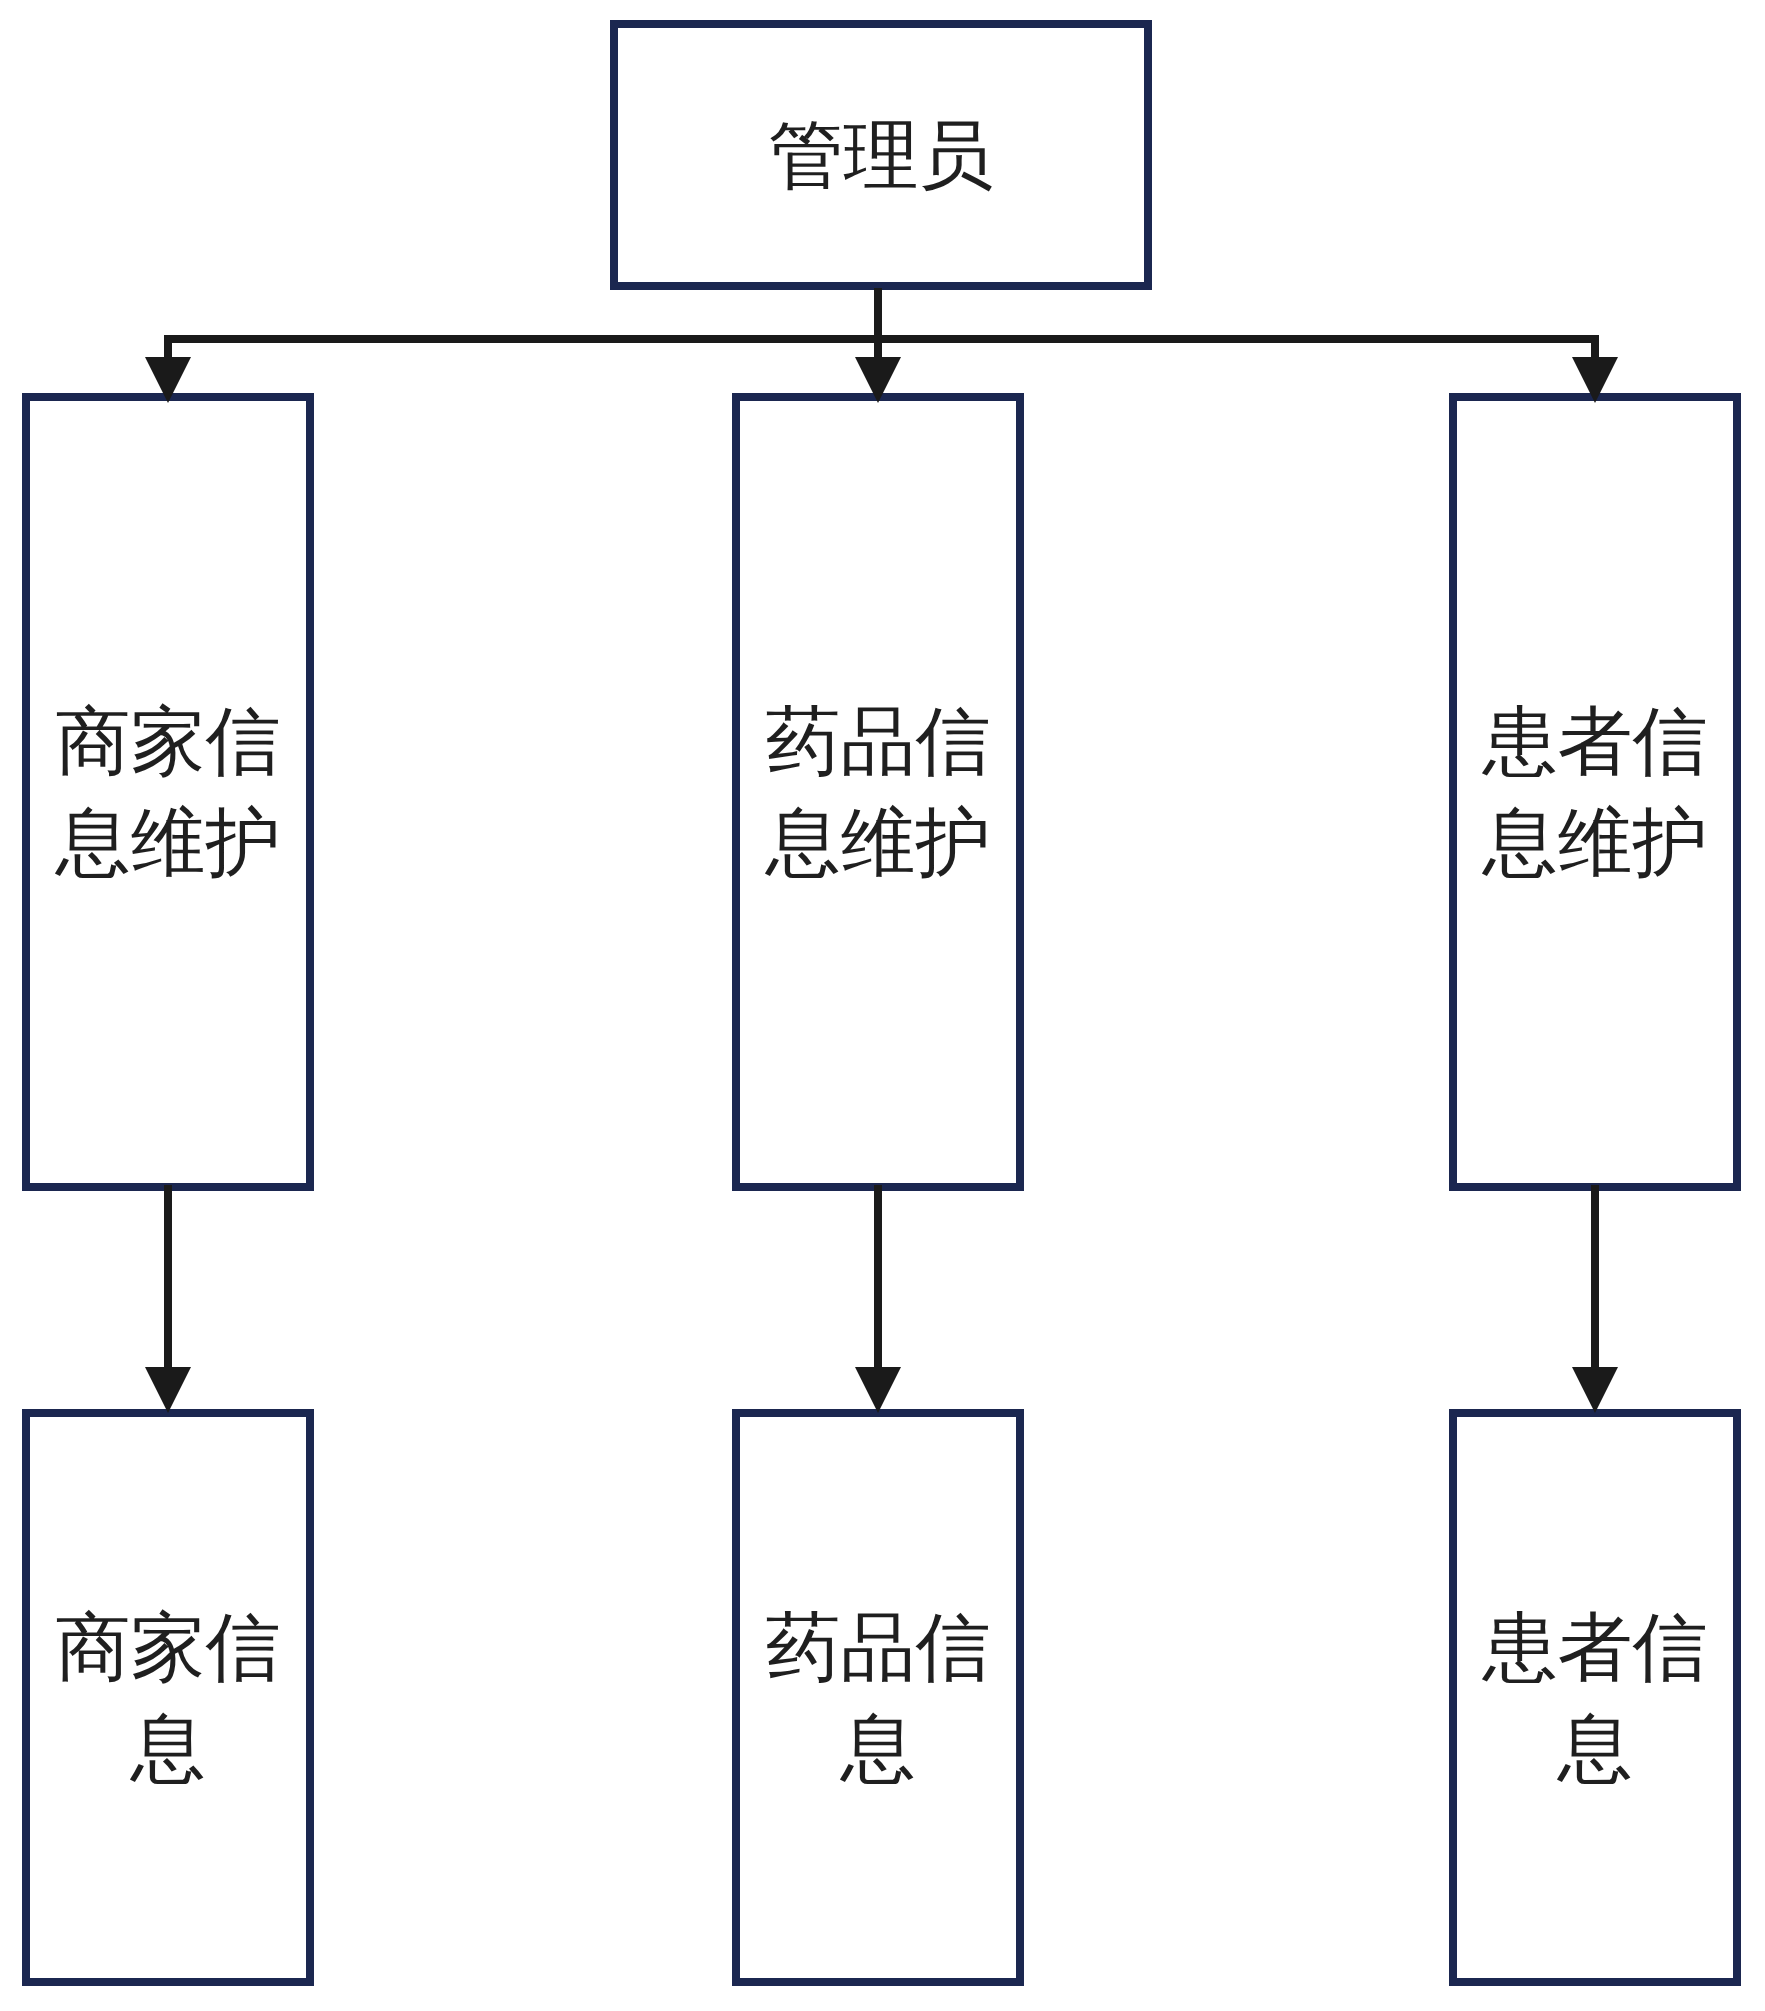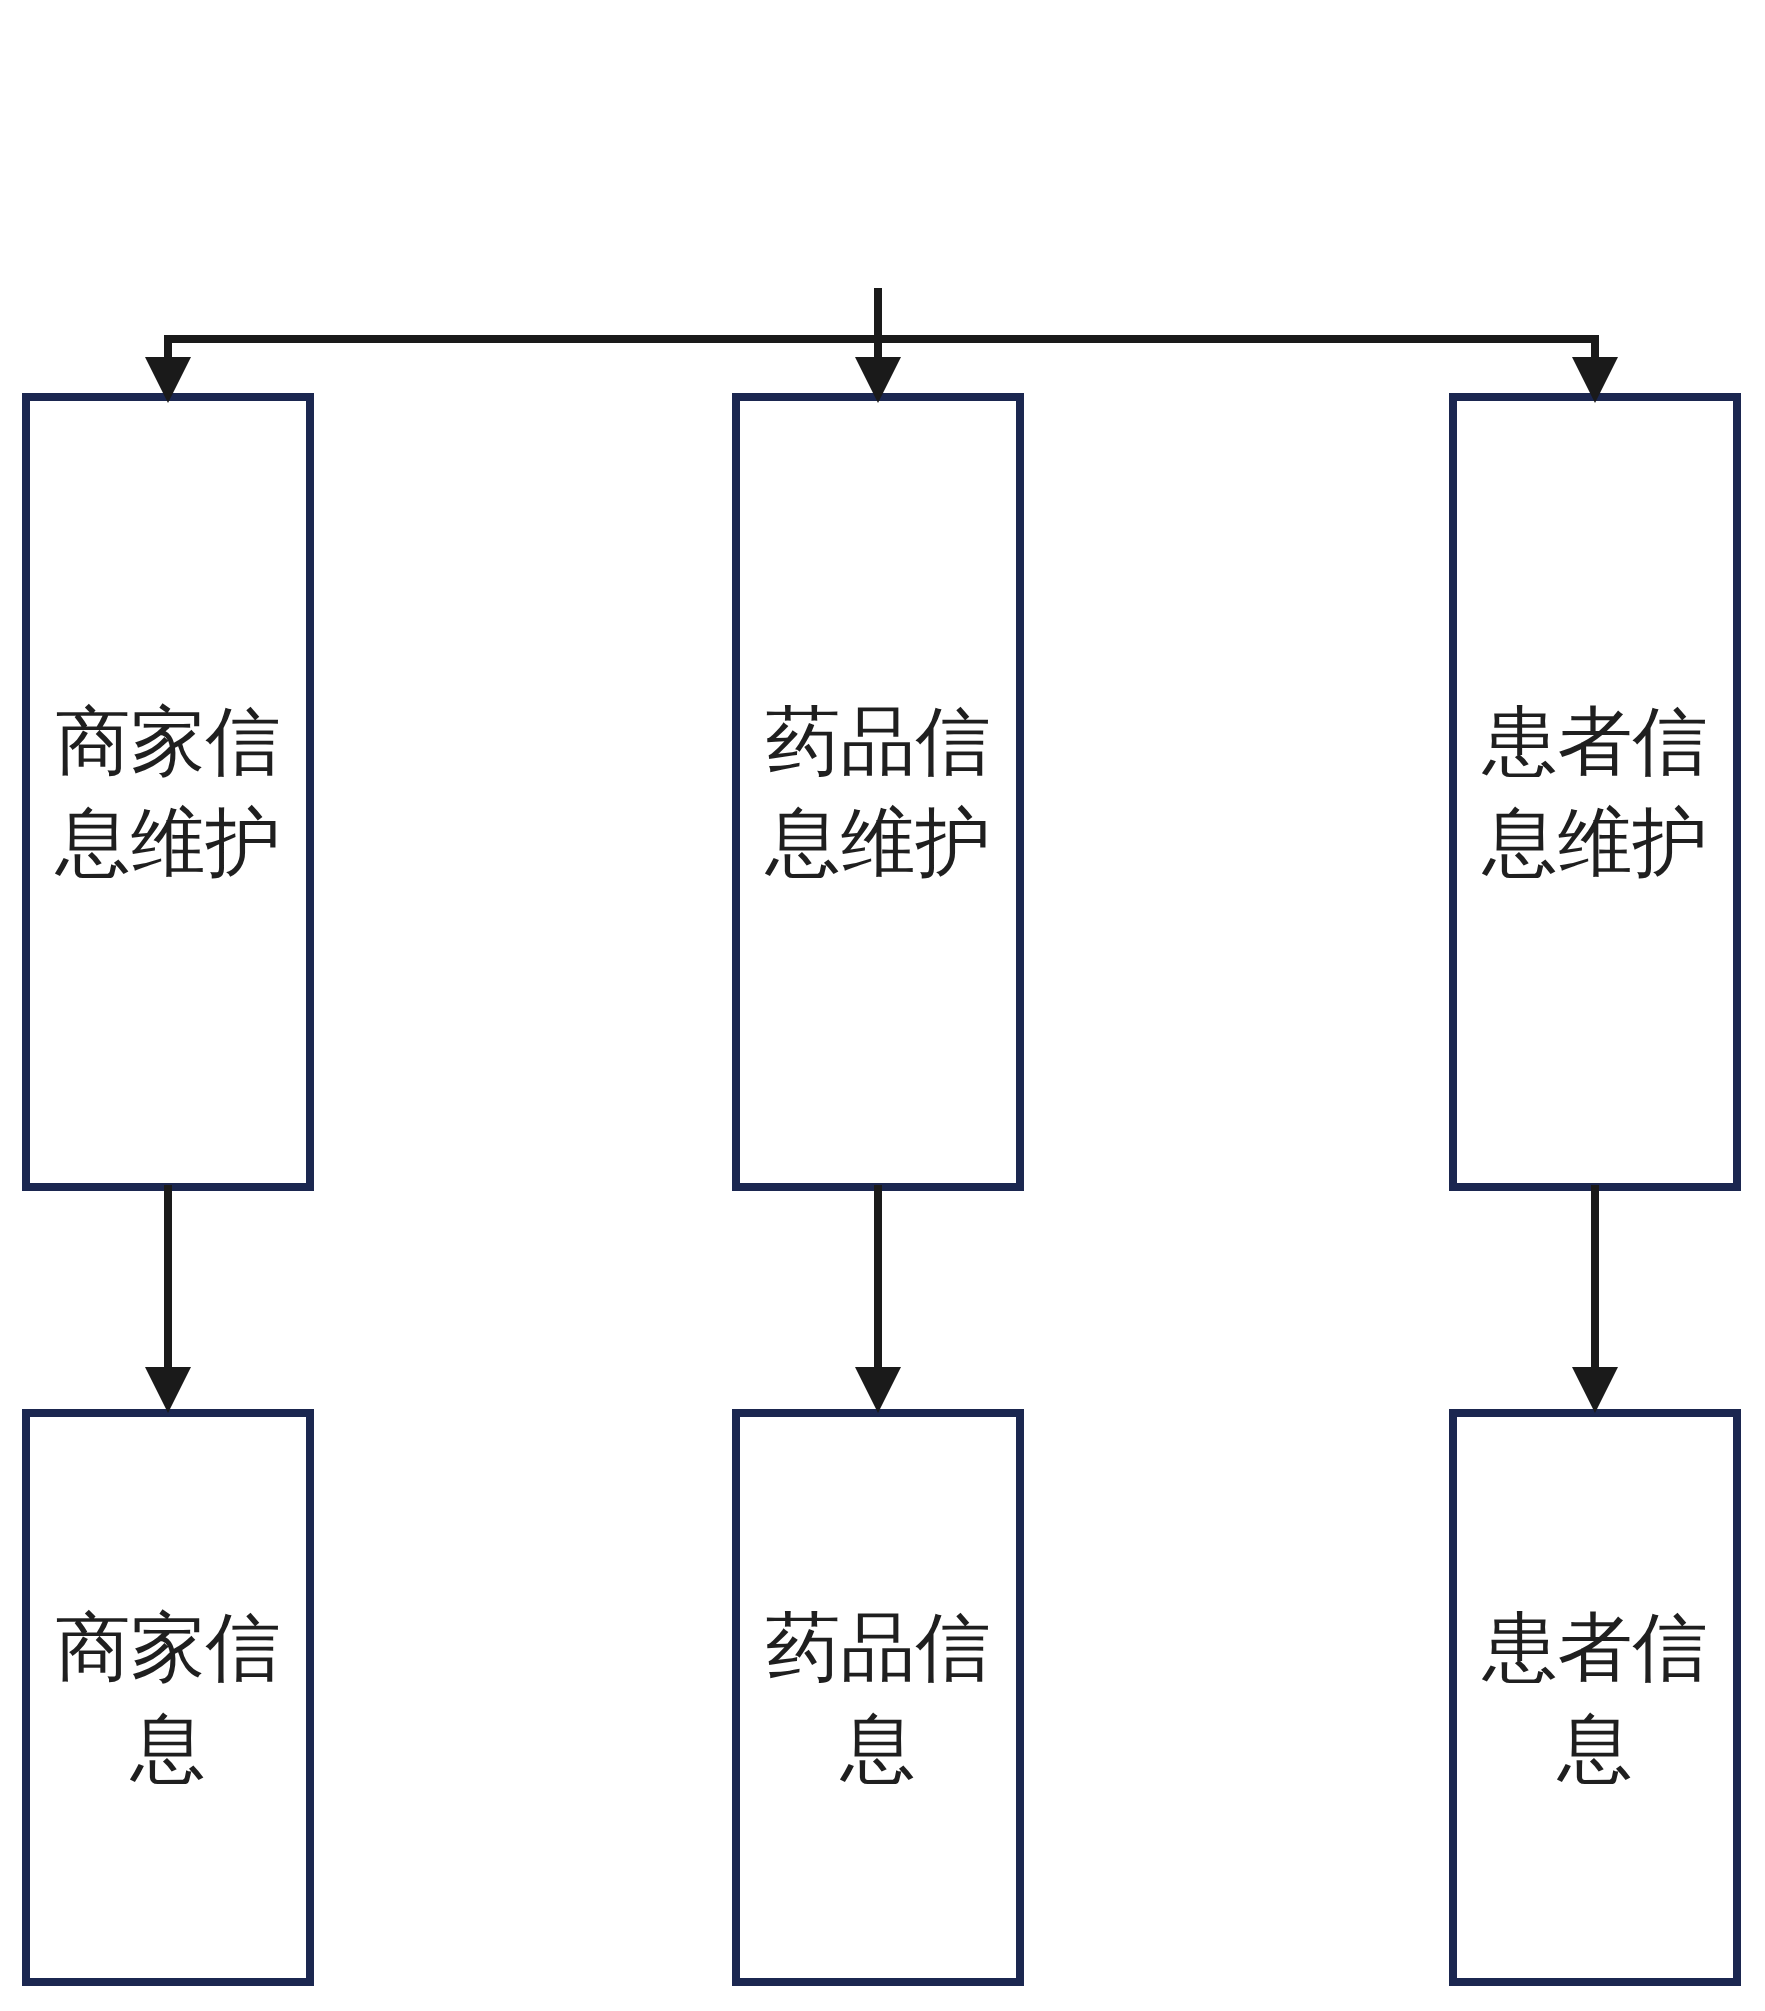--- a/index.html
+++ b/index.html
@@ -59,20 +59,23 @@
   .ah-top-right     { left: 1572px; top: 357px; }
   .ah-bottom-left   { left: 145px;  top: 1367px; }
   .ah-bottom-center { left: 855px;  top: 1367px; }
   .ah-bottom-right  { left: 1572px; top: 1367px; }
 </style>
 </head>
 <body>
 
 <div class="canvas">
 
+  <div class="node node-admin">
+    <div class="txtline">管理员</div>
+  </div>
 
   <div class="node node-mid-left">
     <div class="txtline">商家信</div>
     <div class="txtline">息维护</div>
   </div>
 
   <div class="node node-mid-center">
     <div class="txtline">药品信</div>
     <div class="txtline">息维护</div>
   </div>

